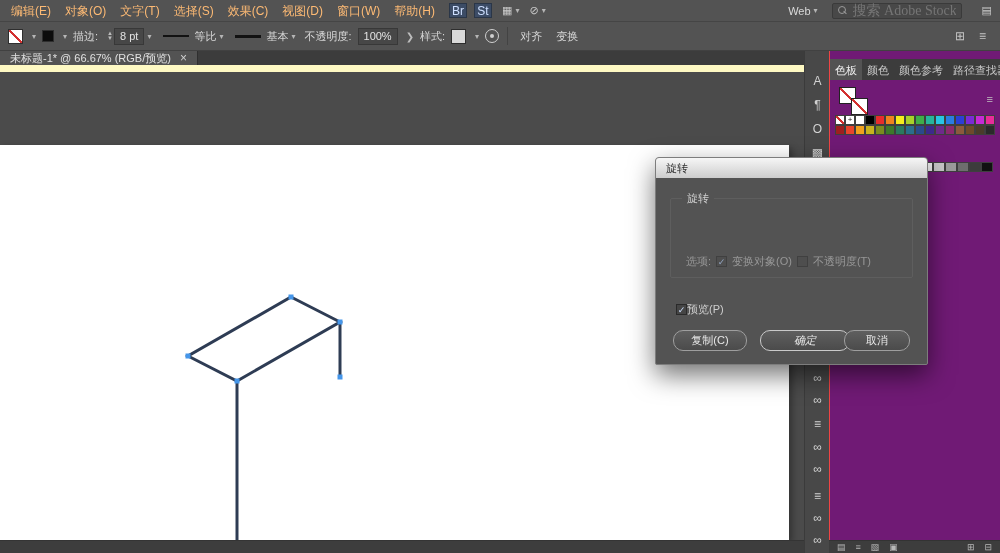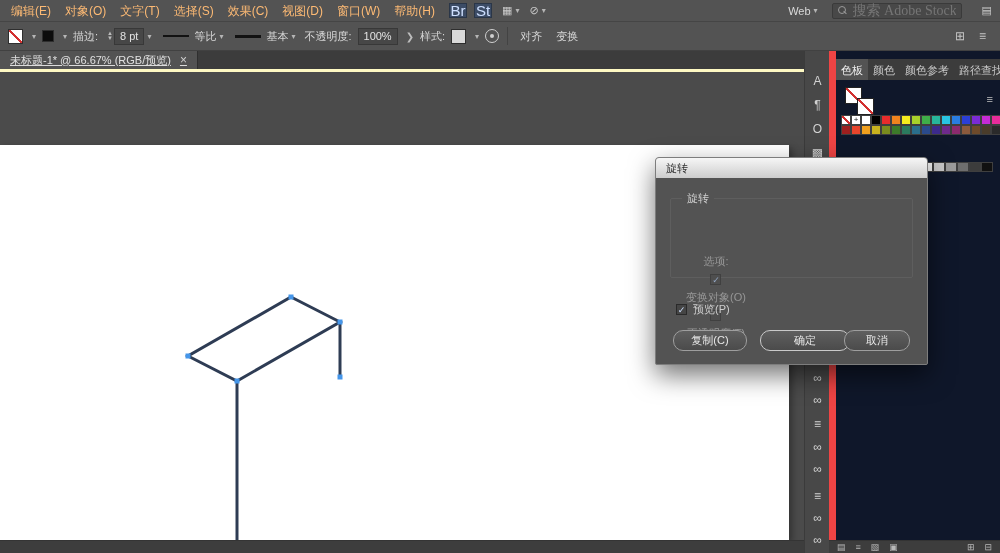--- a/index.html
+++ b/index.html
@@ -6,21 +6,21 @@
   body{background:#2a2a2a;}
   .app{position:relative;width:1000px;height:553px;background:#535353;
        font-family:"Liberation Sans",sans-serif;font-size:12px;color:#dcdcdc;
        overflow:hidden;user-select:none;}
 
   
   .menubar{position:absolute;top:0;left:0;right:0;height:22px;display:flex;align-items:center;
            background:#535353;border-bottom:1px solid #454545;padding-left:4px;z-index:6;}
   .menu-item{padding:0 7px;line-height:22px;color:#fdba74;font-size:12px;cursor:default;}
   .mb-badge{width:18px;height:15px;background:#3c4c66;border:1px solid #2a3648;color:#cfe0ff;
-            font-size:15px;display:flex;align-items:center;justify-content:center;margin-left:7px;}
+            font-size:12px;display:flex;align-items:center;justify-content:center;margin-left:7px;}
   .mb-icon{margin-left:10px;color:#c9c9c9;font-size:11px;display:flex;align-items:center;}
   .caret{font-size:8px;margin-left:3px;color:#b5b5b5;}
   .mb-right{margin-left:auto;display:flex;align-items:center;gap:10px;padding-right:8px;}
   .workspace{display:flex;align-items:center;padding:1px 4px;color:#dadada;font-size:11px;}
   .searchbox{display:flex;align-items:center;gap:5px;width:130px;height:16px;background:#484848;
              border:1px solid #3a3a3a;border-radius:2px;padding:0 5px;}
   .searchbox input{background:transparent;border:none;outline:none;color:#a8a8a8;font-size:14px;width:100%;
                    font-family:Liberation Serif, serif;}
   .search-icon{position:relative;width:10px;height:10px;flex:0 0 auto;}
   .search-icon::before{content:"";position:absolute;top:0;left:0;width:6px;height:6px;border:1px solid #9a9a9a;border-radius:50%;}
@@ -43,41 +43,41 @@
   .chev{color:#bdbdbd;font-size:10px;margin-left:2px;}
   .style-swatch{width:15px;height:15px;background:#d9d9d9;border:1px solid #2e2e2e;}
   .recolor{width:14px;height:14px;border-radius:50%;border:1px solid #d0d0d0;position:relative;}
   .recolor::after{content:"";position:absolute;left:4px;top:4px;width:4px;height:4px;border-radius:50%;background:#d0d0d0;}
   .vdiv{width:1px;height:18px;background:#434343;margin:0 2px;}
   .cb-textbtn{color:#d6d6d6;font-size:11px;padding:0 4px;cursor:pointer;}
   .cb-right{margin-left:auto;display:flex;gap:14px;align-items:center;padding-right:6px;color:#c5c5c5;font-size:12px;}
 
   
   .tabbar{position:absolute;top:51px;left:0;width:804px;height:21px;background:#3c3c3c;
-          border-bottom:3px solid #fef9c3;display:flex;z-index:4;text-decoration:underline;}
+          border-bottom:7px solid #fef9c3;display:flex;z-index:4;}
   .doc-tab{display:flex;align-items:center;gap:9px;background:#535353;padding:0 10px;
            font-size:11px;color:#e0e0e0;border-right:1px solid #2f2f2f;}
   .doc-close{color:#cfcfcf;font-size:12px;cursor:pointer;}
 
   
   .canvas{position:absolute;top:72px;left:0;width:804px;height:481px;background:#4b4b4b;overflow:hidden;z-index:1;}
   .artboard{position:absolute;left:0;top:73px;width:789px;height:395px;background:#ffffff;
             box-shadow:3px 3px 7px rgba(0,0,0,0.35);}
   .artwork-svg{position:absolute;left:0;top:0;pointer-events:none;}
   .hscroll{position:absolute;left:0;bottom:0;width:100%;height:13px;background:#3d3d3d;border-top:1px solid #343434;}
 
   
   .right-strip{position:absolute;top:51px;left:804px;width:25px;bottom:0;background:#484848;
                border-left:1px solid #3b3b3b;z-index:4;}
   .strip-icon{position:absolute;left:0;width:25px;height:20px;text-align:center;line-height:20px;
               color:#d2d2d2;font-size:12px;cursor:pointer;}
 
   
-  .right-panel{position:absolute;top:51px;left:829px;right:0;bottom:13px;background:#0f172a;
-               border-left:7px solid #ef4444;z-index:4;}
+  .right-panel{position:absolute;top:51px;left:829px;right:0;bottom:13px;background:#701a75;
+               border-left:1px solid #ef4444;z-index:4;}
   .panel-tabs{height:21px;margin-top:8px;background:#3c3c3c;display:flex;align-items:stretch;font-size:11px;}
   .panel-tab{padding:4px 5px 0;color:#c7c7c7;white-space:nowrap;cursor:pointer;}
   .panel-tab.active{background:#535353;color:#efefef;}
   .proxy{position:absolute;top:36px;left:9px;width:34px;height:32px;}
   .proxy-sq{position:absolute;width:17px;height:17px;background:#fff;border:1px solid #222;}
   .proxy-sq::after{content:"";position:absolute;inset:0;
      background:linear-gradient(to top right,transparent 44%,#d23030 44%,#d23030 56%,transparent 56%);}
   .proxy-fill{top:0;left:0;}
   .proxy-stroke{top:11px;left:12px;}
   .swatch-options{position:absolute;top:42px;right:7px;color:#c0c0c0;font-size:11px;cursor:pointer;}
@@ -99,36 +99,36 @@
   
   .dialog{position:absolute;left:655px;top:157px;width:273px;height:208px;z-index:20;
           border:1px solid #7d7d7d;border-radius:4px 4px 2px 2px;background:#535353;
           box-shadow:0 10px 26px rgba(0,0,0,0.55);}
   .dialog-title{height:20px;background:linear-gradient(#f6f6f6,#cdcdcd);border-radius:3px 3px 0 0;
                 display:flex;align-items:center;padding:0 10px;color:#303030;font-size:11px;cursor:move;}
   .dialog-body{position:relative;height:187px;}
   .dlg-group{position:absolute;left:14px;right:14px;top:20px;height:80px;border:1px solid #5e5e5e;border-radius:2px;}
   .dlg-legend{position:absolute;left:26px;top:13px;background:#535353;padding:0 5px;font-size:11px;color:#cfcfcf;z-index:1;}
   .angle-row{position:absolute;left:30px;top:42px;display:flex;align-items:center;gap:7px;}
-  .options-row{position:absolute;left:30px;top:76px;display:flex;align-items:center;gap:5px;flex-direction:column;}
+  .options-row{position:absolute;left:30px;top:76px;display:flex;align-items:center;gap:5px;}
   .dlg-label{font-size:11px;color:#cecece;white-space:nowrap;}
   .dlg-label.dim{color:#979797;}
   .dlg-field{width:54px;height:17px;background:#454545;border:1px solid #2c2c2c;color:#e6e6e6;
              font-size:11px;display:flex;align-items:center;padding:0 6px;}
   .dial{width:22px;height:22px;display:block;cursor:pointer;}
   .cb{width:11px;height:11px;background:#454545;border:1px solid #2a2a2a;display:flex;align-items:center;
       justify-content:center;font-size:9px;color:#cfe1ff;cursor:pointer;flex:0 0 auto;}
   .cb.checked::after{content:"✓";}
   .cb.disabled{background:#4e4e4e;border-color:#404040;color:#93a6c2;}
-  .preview-row{position:absolute;left:20px;top:124px;display:flex;align-items:center;gap:6px;}
+  .preview-row{position:absolute;left:20px;top:124px;display:flex;align-items:center;}
   .dlg-btn{position:absolute;top:152px;height:21px;border-radius:10px;
            background:linear-gradient(#5f5f5f,#4b4b4b);border:1px solid #9e9e9e;color:#e8e8e8;
            font-size:11px;text-align:center;line-height:19px;cursor:pointer;}
   .btn-copy{left:17px;width:74px;}
-  .btn-ok{left:104px;width:90px;border-color:#c9c9c9;}
+  .btn-ok{left:104px;width:90px;border-color:#c9c9c9;font-style:italic;}
   .btn-cancel{left:188px;width:66px;}
 </style>
 </head>
 <body>
 
 <div class="app">
 
   <div class="menubar">
     <span class="menu-item">编辑(E)</span>
     <span class="menu-item">对象(O)</span>

